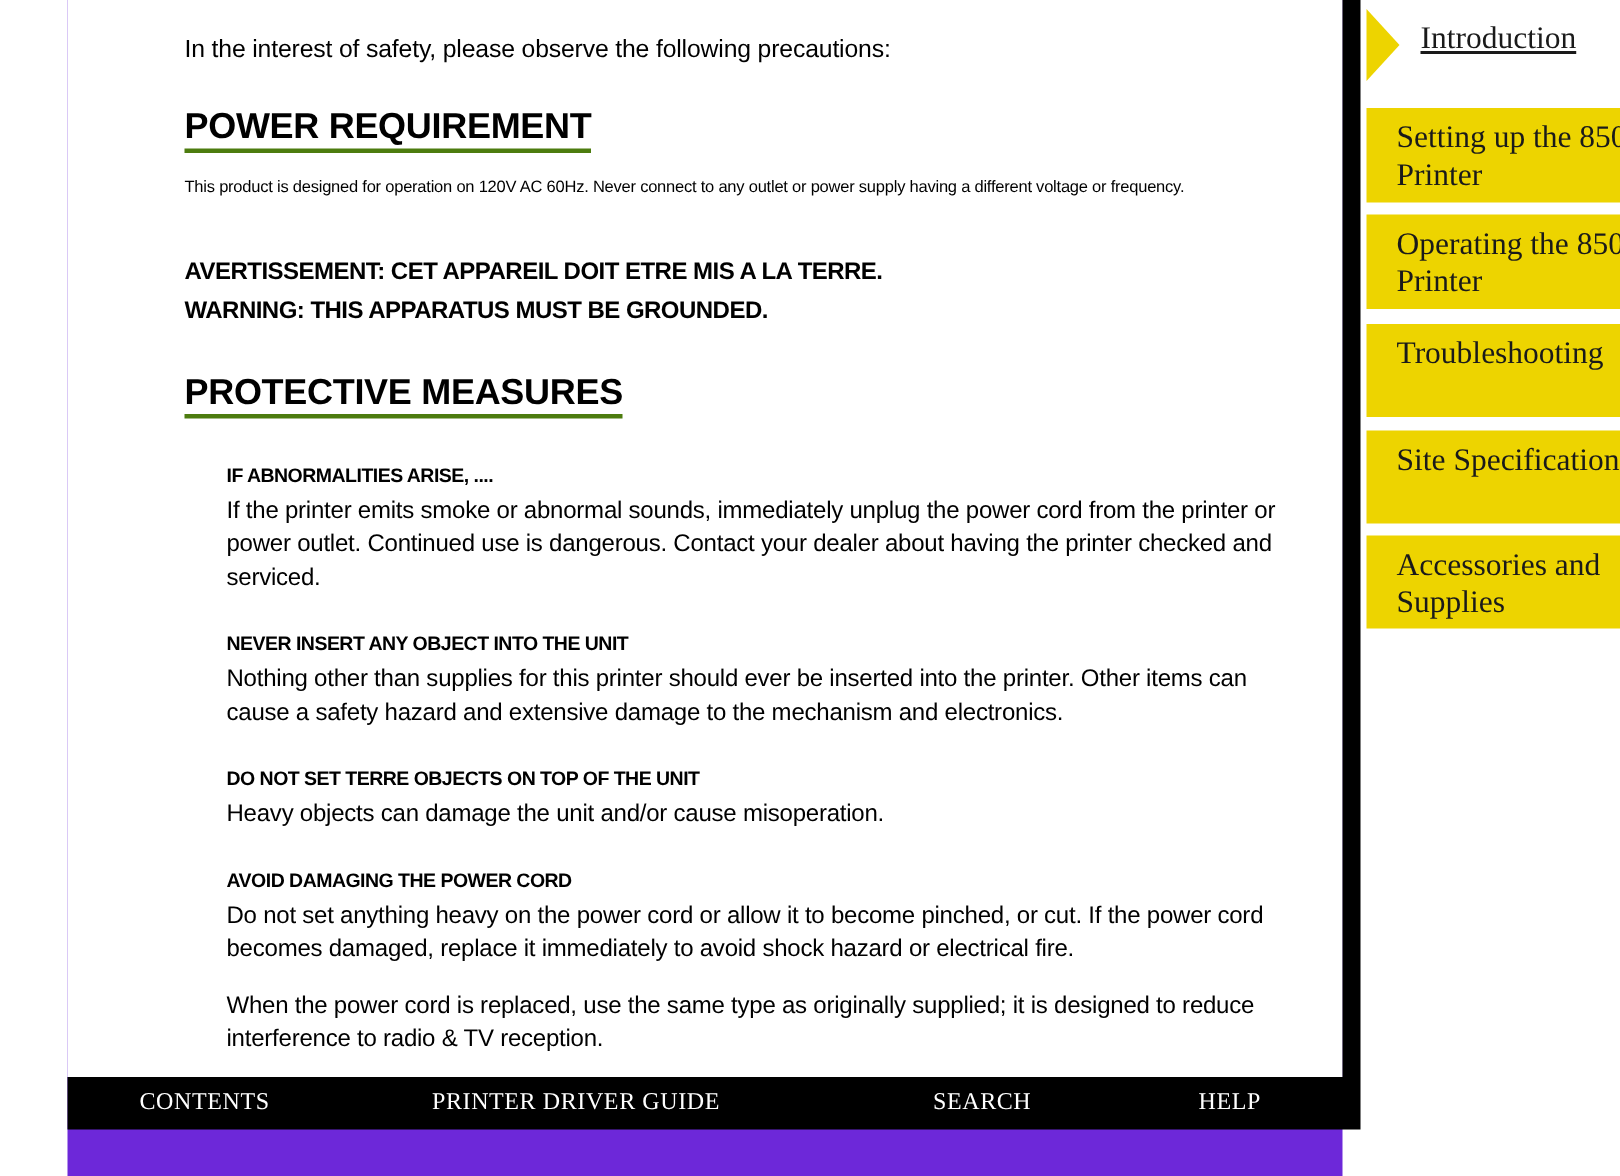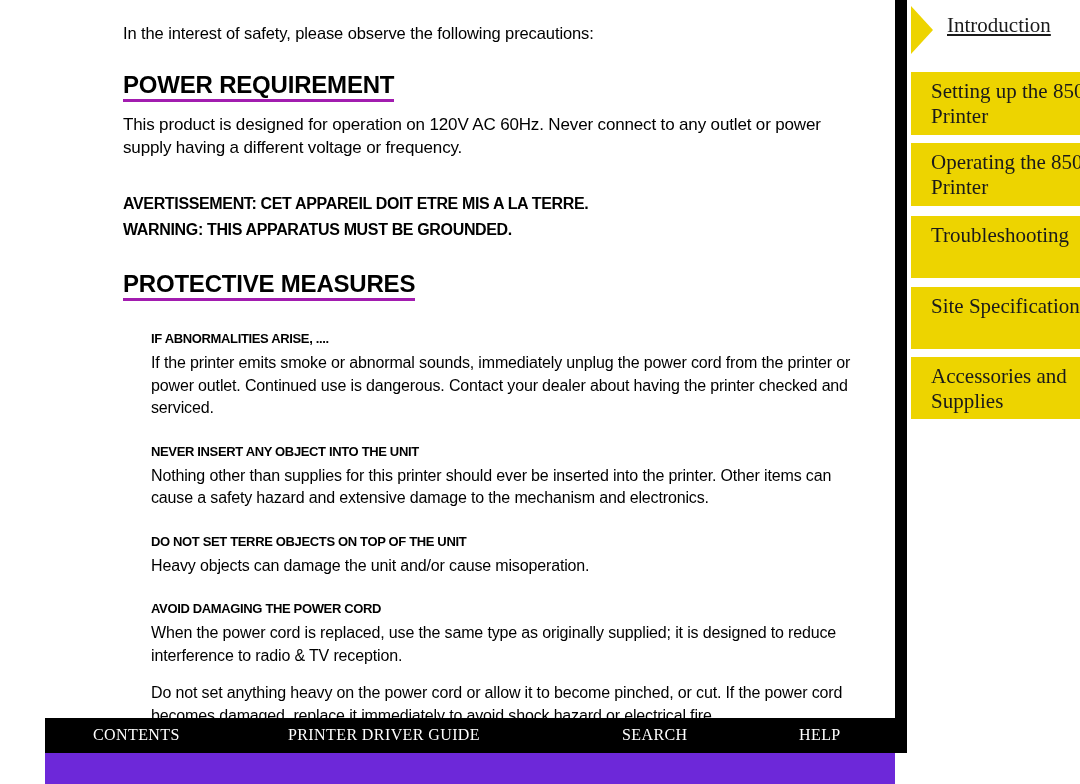--- a/index.html
+++ b/index.html
@@ -52,28 +52,28 @@
     letter-spacing: -0.1px;
   }
 
   h1.section-title {
     font-size: 24px;
     font-weight: bold;
     color: #000;
     margin: 28px 0 6px 0;
     letter-spacing: -0.2px;
     display: inline-block;
-    border-bottom: 3px solid #a21caf;
+    border-bottom: 3px solid #4d7c0f;
     padding-bottom: 1px;
     line-height: 26px;
   }
   .title-wrap { line-height: 0; }
 
   p.body-text {
-    font-size: 17px;
+    font-size: 11px;
     line-height: 22.5px;
     color: #000;
     margin: 6px 0 0 0;
     letter-spacing: -0.15px;
   }
 
   .warn-block {
     margin-top: 32px;
   }
   .warn-line {
@@ -216,22 +216,22 @@
         <p class="body-text">Nothing other than supplies for this printer should ever be inserted into the printer.  Other items can cause a safety hazard and extensive damage to the mechanism and electronics.</p>
       </div>
 
       <div class="subsection">
         <h3 class="sub-title">DO NOT SET TERRE OBJECTS ON TOP OF THE UNIT</h3>
         <p class="body-text">Heavy objects can damage the unit and/or cause misoperation.</p>
       </div>
 
       <div class="subsection">
         <h3 class="sub-title">AVOID DAMAGING THE POWER CORD</h3>
+        <p class="body-text">Do not set anything heavy on the power cord or allow it to become pinched, or cut.  If the power cord becomes damaged, replace it immediately to avoid shock hazard or electrical fire.</p>
         <p class="body-text">When the power cord is replaced, use the same type as originally supplied; it is designed to reduce interference to radio &amp; TV reception.</p>
-        <p class="body-text">Do not set anything heavy on the power cord or allow it to become pinched, or cut.  If the power cord becomes damaged, replace it immediately to avoid shock hazard or electrical fire.</p>
 
       </div>
 
     </div>
   </div>
 
   <div id="sidebar">
     <div class="sidebar-spine"></div>
 
     <div class="nav-list">

